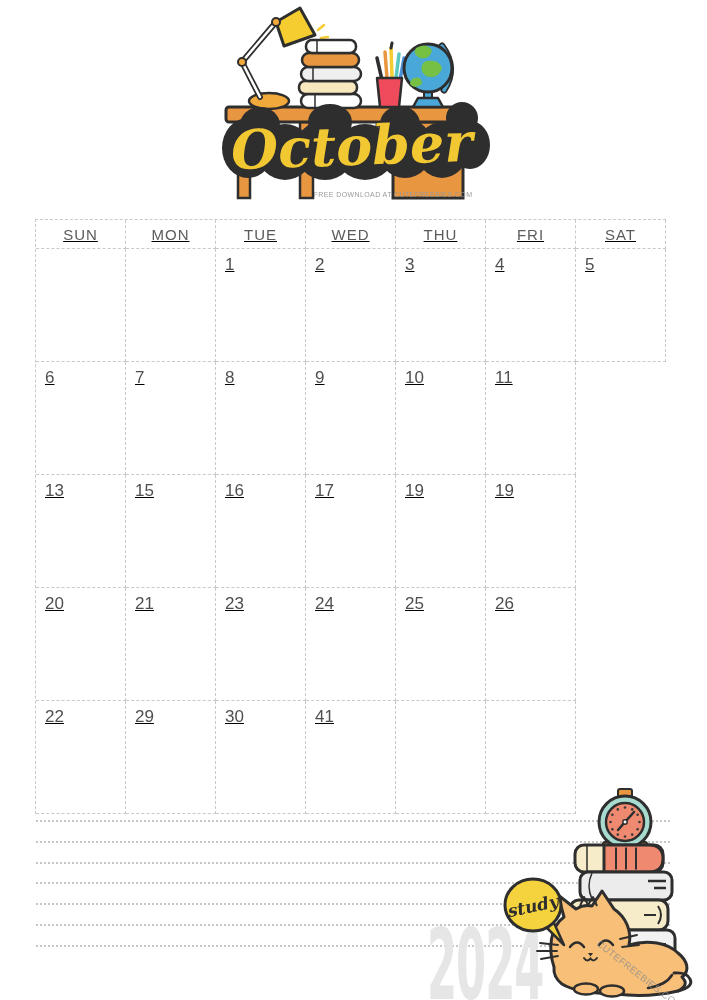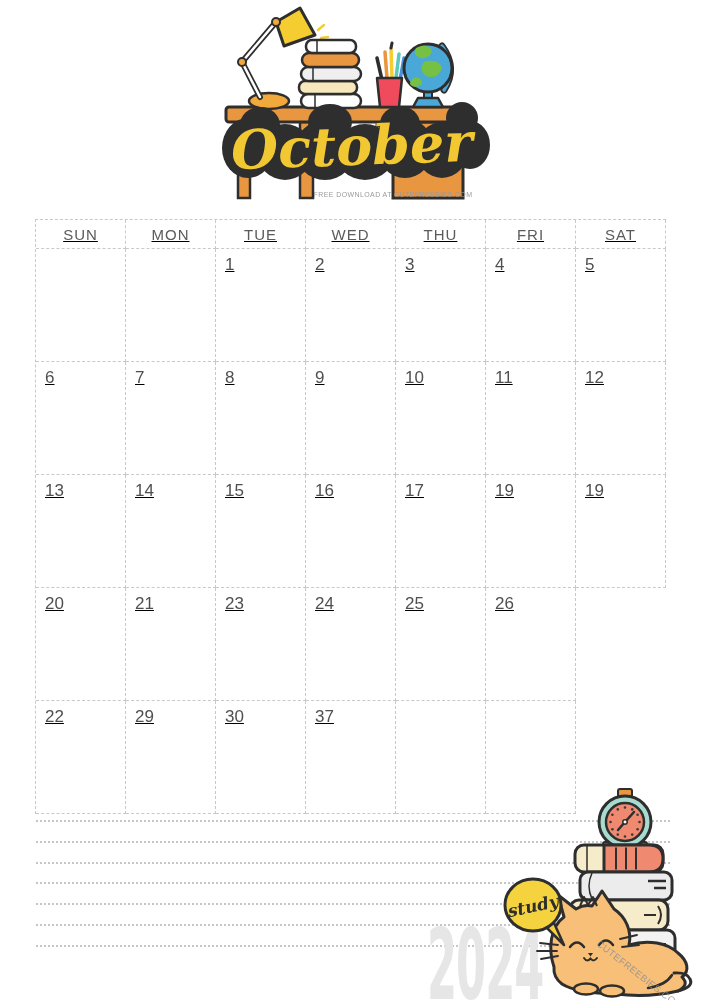--- a/index.html
+++ b/index.html
@@ -130,44 +130,42 @@
           <div class="day-cell">4</div>
           <div class="day-cell">5</div>
         </div>
         <div class="week-row">
           <div class="day-cell">6</div>
           <div class="day-cell">7</div>
           <div class="day-cell">8</div>
           <div class="day-cell">9</div>
           <div class="day-cell">10</div>
           <div class="day-cell">11</div>
-          <div class="day-cell">12</div>
         </div>
         <div class="week-row">
           <div class="day-cell">13</div>
-          <div class="day-cell">14</div>
           <div class="day-cell">15</div>
           <div class="day-cell">16</div>
           <div class="day-cell">17</div>
           <div class="day-cell">19</div>
           <div class="day-cell">19</div>
         </div>
         <div class="week-row">
           <div class="day-cell">20</div>
           <div class="day-cell">21</div>
           <div class="day-cell">23</div>
           <div class="day-cell">24</div>
           <div class="day-cell">25</div>
           <div class="day-cell">26</div>
         </div>
         <div class="week-row">
           <div class="day-cell">22</div>
           <div class="day-cell">29</div>
           <div class="day-cell">30</div>
-          <div class="day-cell">37</div>
+          <div class="day-cell">41</div>
           <div class="day-cell"></div>
           <div class="day-cell"></div>
         </div>
       </div>
   </div>
 
   <div>
       <div class="note-line" style="top: 820px;"></div>
       <div class="note-line" style="top: 840.8px;"></div>
       <div class="note-line" style="top: 861.6px;"></div>

